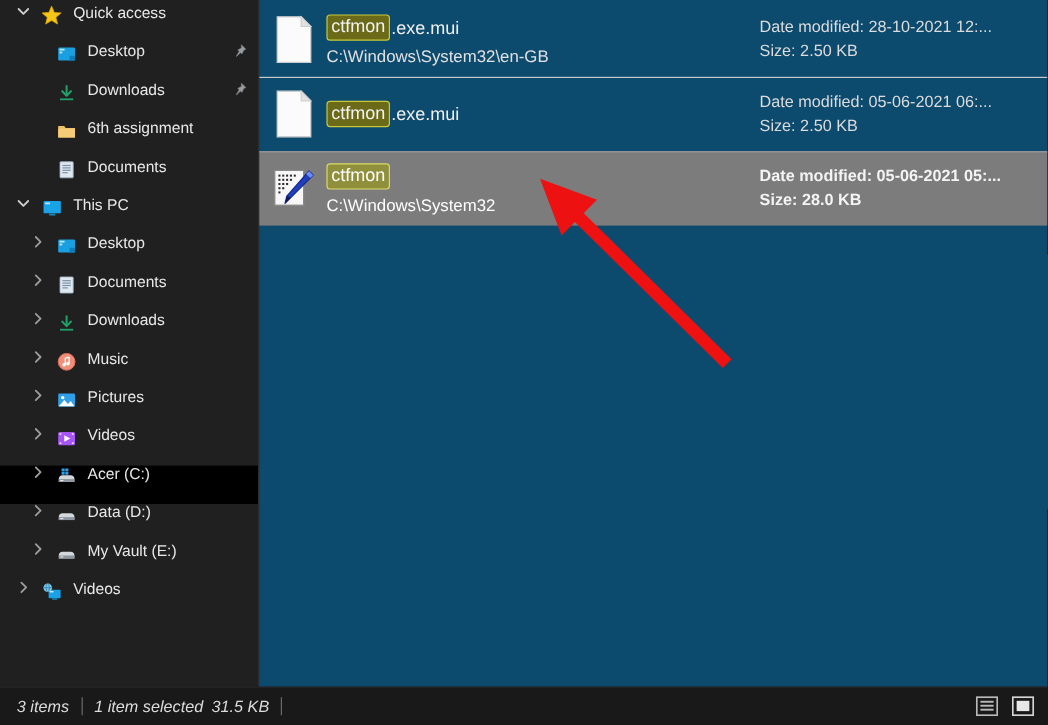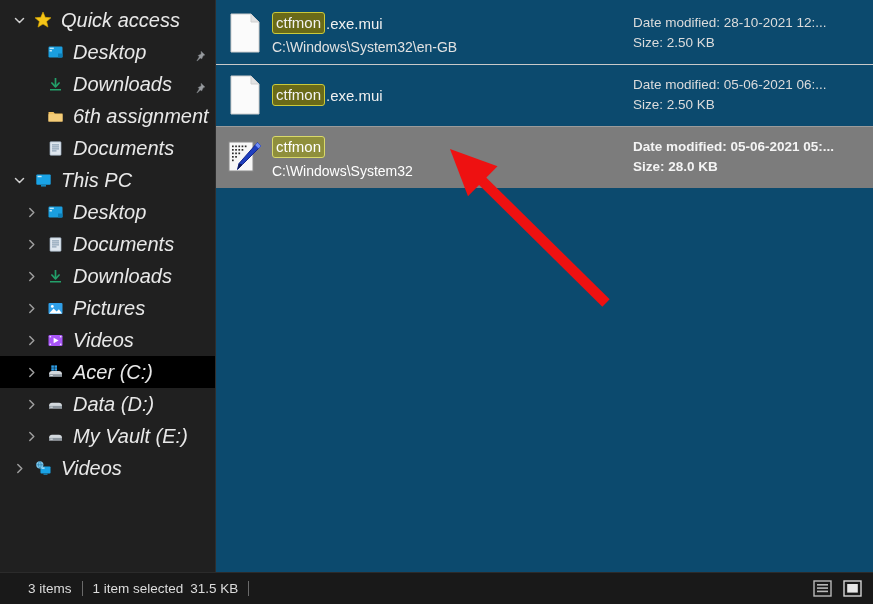--- a/index.html
+++ b/index.html
@@ -25,29 +25,28 @@
     width: 216px;
     flex: 0 0 216px;
     background: #202020;
     border-right: 1px solid #2e2e2e;
     padding-top: 4px;
     overflow: hidden;
     position: relative;
   }
   .nav-item {
     display: flex;
-    align-items: center;
+    align-items: flex-start;
     height: 32px;
     padding-right: 8px;
     position: relative;
     cursor: default;
     color: #e8e8e8;
-    font-size: 20px;
+    font-size: 13px;
     white-space: nowrap;
-    font-style: italic;
   }
   .nav-item.selected { background: #000000; }
   .nav-item .chev {
     width: 26px;
     flex: 0 0 26px;
     display: flex;
     align-items: center;
     justify-content: center;
     color: #9a9a9a;
     font-size: 10px;
@@ -143,23 +142,24 @@
   .file-row.selected .meta-line { color: #f4f4f4; font-weight: bold; }
 
   
   .statusbar {
     flex: 0 0 32px;
     height: 32px;
     background: #191919;
     border-top: 1px solid #2b2b2b;
     display: flex;
     align-items: center;
-    padding: 0 10px 0 28px;
+    padding: 0 10px 0 14px;
     color: #dcdcdc;
     font-size: 13.5px;
+    font-style: italic;
   }
   .sb-sep {
     display: inline-block;
     width: 1px; height: 15px;
     background: #6a6a6a;
     margin: 0 10px;
   }
   .sb-gap { width: 7px; display: inline-block; }
   .sb-spacer { flex: 1 1 auto; }
   .view-btns { display: flex; align-items: center; gap: 8px; }
@@ -302,20 +302,37 @@
               </svg>
             </span>
             <span class="ico">
               <svg width="17" height="17" viewBox="0 0 17 17">
                 <path d="M8.5 2 L8.5 10" stroke="#23a06a" stroke-width="1.7" fill="none"></path>
                 <path d="M4.9 7 L8.5 10.8 L12.1 7" stroke="#23a06a" stroke-width="1.7" fill="none" stroke-linecap="round" stroke-linejoin="round"></path>
                 <rect x="3" y="13" width="11" height="1.5" fill="#23a06a"></rect>
               </svg>
             </span>
             <span class="lbl">Downloads</span>
+          </div>
+          <div class="nav-item lvl1">
+            <span class="chev">
+              <svg width="11" height="11" viewBox="0 0 11 11">
+              <path d="M3.8 1.5 L7.8 5.5 L3.8 9.5" stroke="#9d9d9d" stroke-width="1.5" fill="none" stroke-linecap="round" stroke-linejoin="round"></path>
+              </svg>
+            </span>
+            <span class="ico">
+              <svg width="17" height="17" viewBox="0 0 17 17">
+                <circle cx="8.5" cy="8.5" r="7" fill="#ef8f7a"></circle>
+                <circle cx="8.5" cy="8.5" r="7" fill="none" stroke="#e0705a" stroke-width=".8"></circle>
+                <path d="M10.6 4.6 L10.6 10 M10.6 4.6 L7.4 5.5 L7.4 10.9" stroke="#fff" stroke-width="1.1" fill="none"></path>
+                <circle cx="6.4" cy="11" r="1.5" fill="#fff"></circle>
+                <circle cx="9.6" cy="10.1" r="1.5" fill="#fff"></circle>
+              </svg>
+            </span>
+            <span class="lbl">Music</span>
           </div>
           <div class="nav-item lvl1">
             <span class="chev">
               <svg width="11" height="11" viewBox="0 0 11 11">
               <path d="M3.8 1.5 L7.8 5.5 L3.8 9.5" stroke="#9d9d9d" stroke-width="1.5" fill="none" stroke-linecap="round" stroke-linejoin="round"></path>
               </svg>
             </span>
             <span class="ico">
               <svg width="17" height="17" viewBox="0 0 17 17">
                 <rect x="1.5" y="3" width="14" height="11" rx="1" fill="#2f9fe8"></rect>

